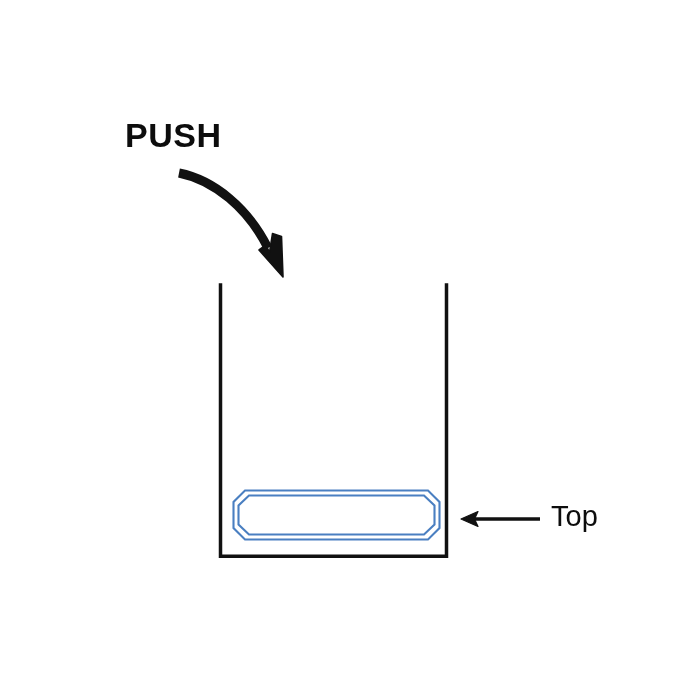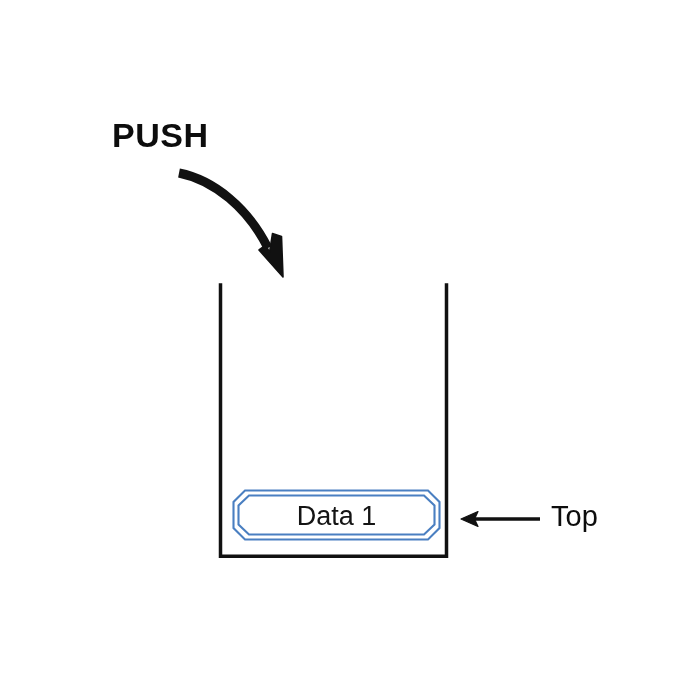--- a/index.html
+++ b/index.html
@@ -27,21 +27,21 @@
     display: block;
   }
   .lbl {
     position: absolute;
     white-space: pre;
     color: #0d0d0d;
     line-height: 1;
   }
   
   #push-label {
-    left: 112px;
+    left: 125px;
     top: 118px;
     font-size: 34px;
     font-weight: 700;
     letter-spacing: 0.5px;
     font-family: "Liberation Sans", sans-serif;
   }
   
   #top-label {
     left: 551px;
     top: 502px;
@@ -108,17 +108,16 @@
     </g>
 
     <g>
       <line id="top-arrow-shaft" x1="540" y1="519" x2="474" y2="519" stroke="#111111" stroke-width="3.4" stroke-linecap="butt"></line>
       <path id="top-arrow-head" d="M 461 519 L 478 511.5 L 474.5 519 L 478 526.5 Z" fill="#111111" stroke="#111111" stroke-width="1.2" stroke-linejoin="round"></path>
     </g>
   </svg>
 
   <div class="lbl" id="push-label" style="color: rgb(13, 13, 13);">PUSH</div>
 
-  <div class="lbl" id="data-cell-label" style="color: rgb(20, 20, 20);">Data 1</div>
 
   <div class="lbl" id="top-label" style="color: rgb(13, 13, 13);">Top</div>
 
 </div>
 
 </body></html>

